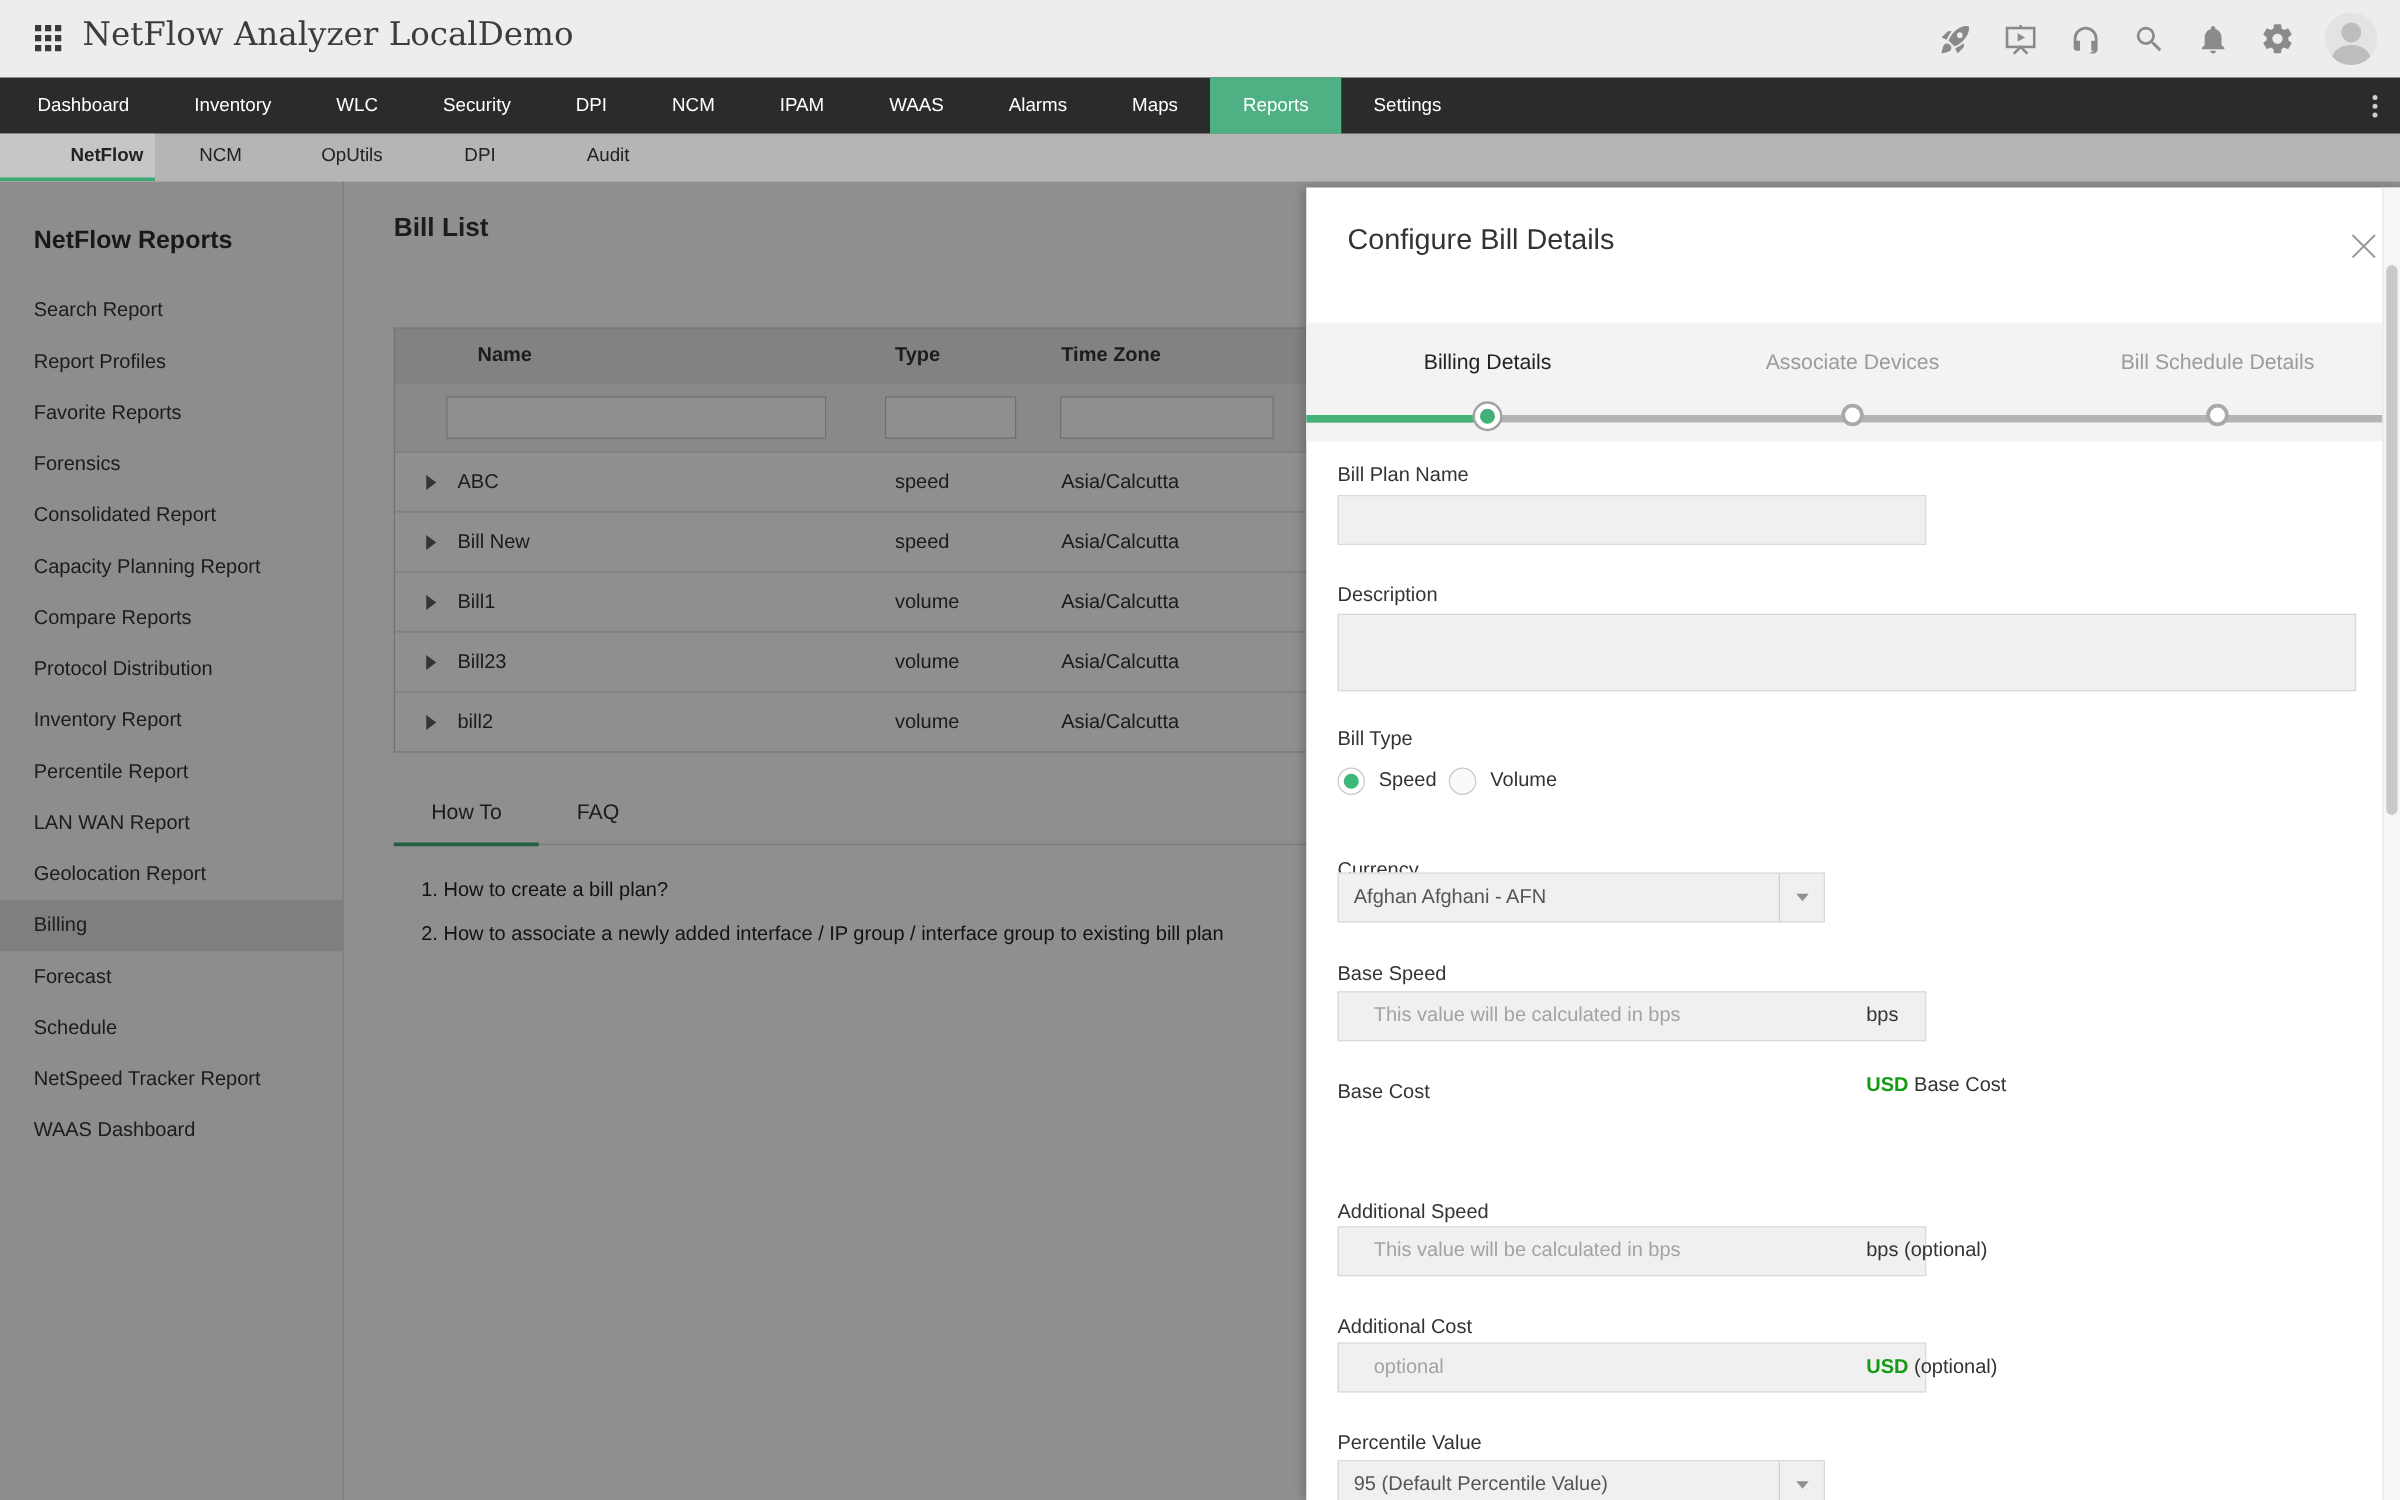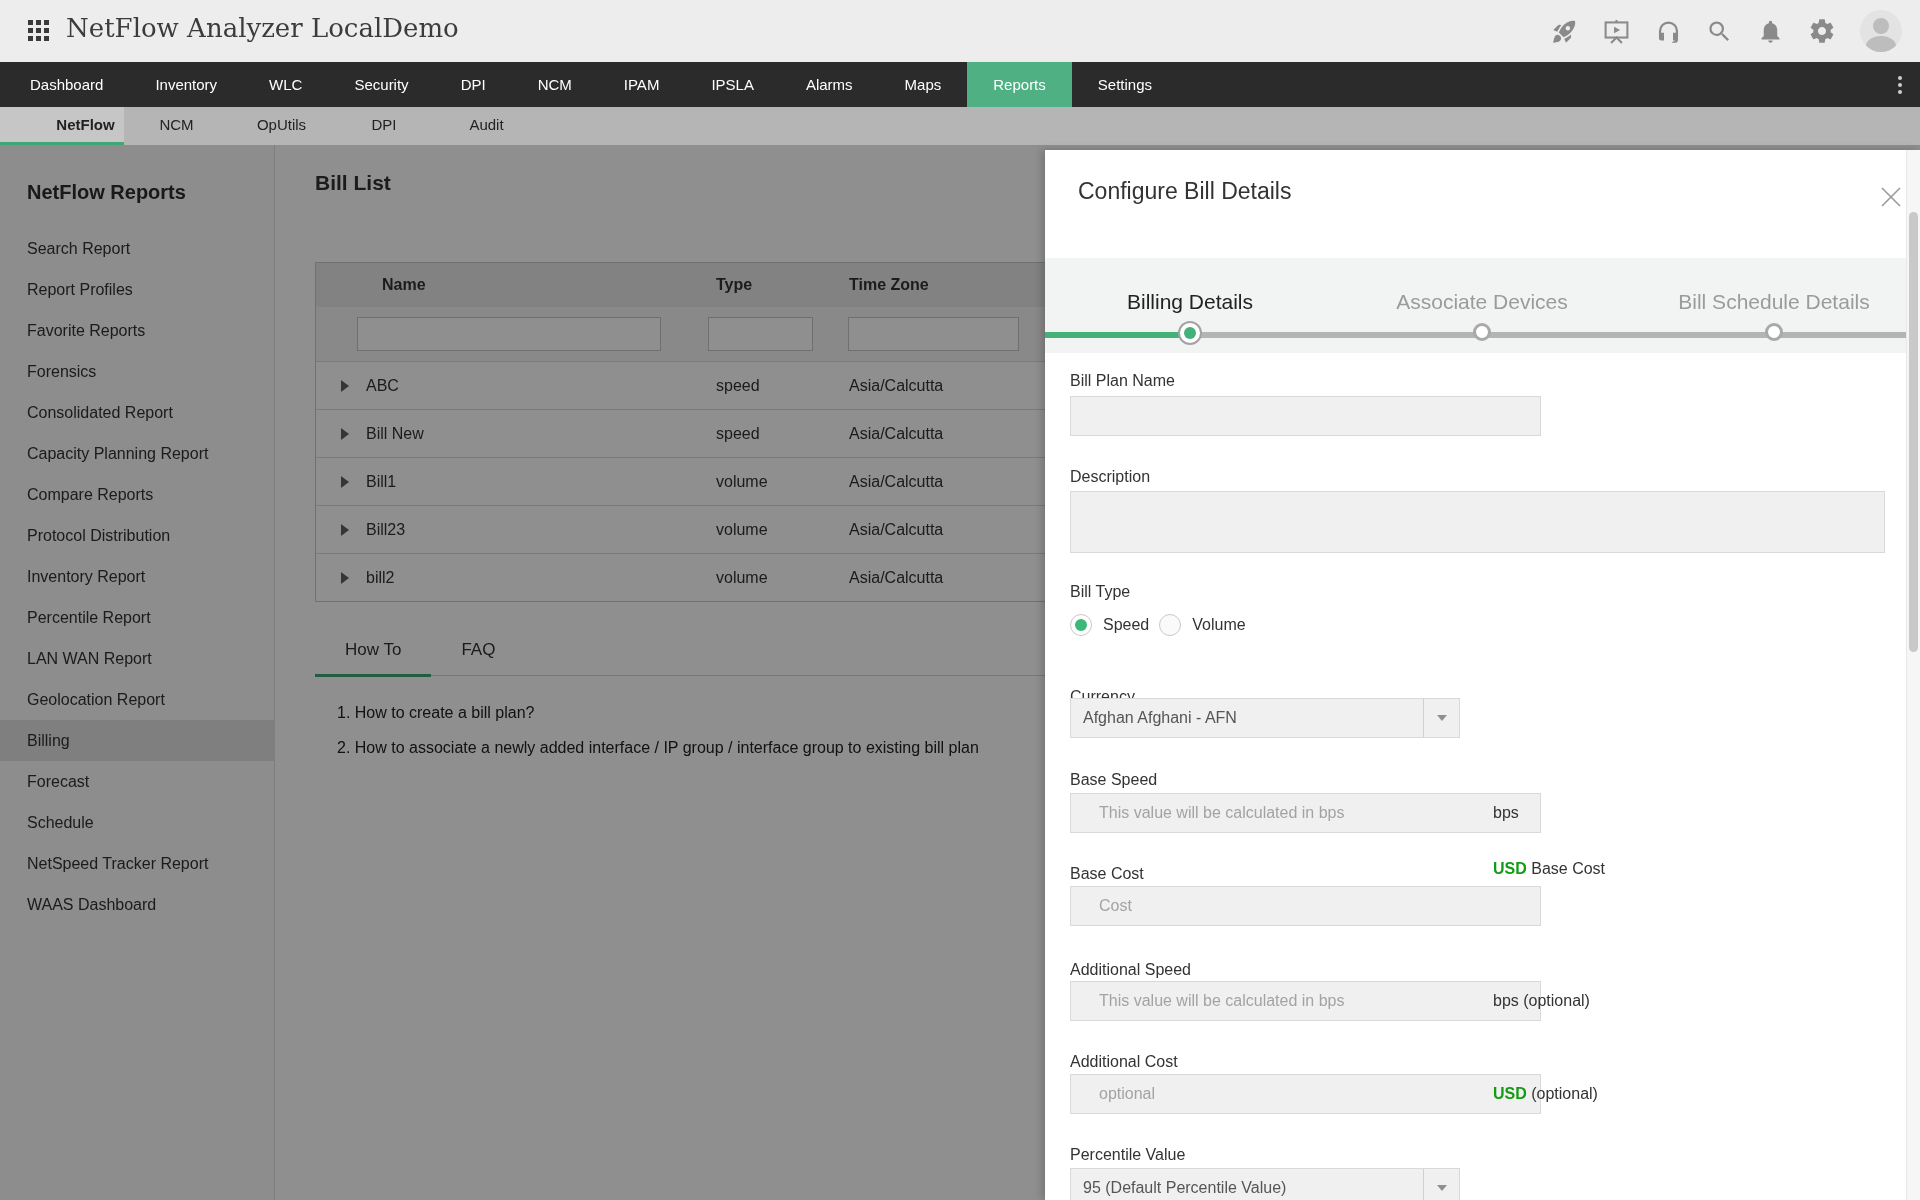--- a/index.html
+++ b/index.html
@@ -67,21 +67,21 @@
   .dim { position:absolute; top:145px; left:0; width:1920px; height:1055px; background:rgba(0,0,0,0.44); z-index:5; }
 
   
   .panel { position:absolute; left:1045px; top:150px; width:875px; height:1050px; background:#fff; z-index:10;
     overflow:hidden; box-shadow:-3px 0 8px rgba(0,0,0,0.2); }
   .panel-title { position:absolute; left:33px; top:28px; font-size:23px; color:#333; }
   .panel-close { position:absolute; left:833px; top:34px; width:26px; height:26px; cursor:pointer; }
   .panel-close svg { display:block; }
 
   .stepper { position:absolute; left:0; top:108px; width:875px; height:95px; background:#f2f3f3; }
-  .step-label { position:absolute; top:32px; font-size:21px; transform:translateX(-50%); white-space:nowrap; cursor:pointer; }
+  .step-label { position:absolute; top:22px; font-size:17px; transform:translateX(-50%); white-space:nowrap; cursor:pointer; }
   .step-label.on { color:#222; } .step-label.off { color:#9b9b9b; }
   .track-gray { position:absolute; top:74px; left:0; width:875px; height:6px; background:#b4b4b4; }
   .track-green { position:absolute; top:74px; left:0; width:145px; height:6px; background:#43b178; }
   .step-dot { position:absolute; border-radius:50%; background:#fff; cursor:pointer; }
   .dot-active { width:24px; height:24px; border:2px solid #a3a3a3; left:133px; top:63px; }
   .dot-active i { position:absolute; left:4px; top:4px; width:12px; height:12px; border-radius:50%; background:#43b178; }
   .dot-idle { width:18px; height:18px; border:3px solid #a9a9a9; top:65px; }
 
   .f-label { position:absolute; left:25px; font-size:16px; color:#333; }
   .f-input, .f-area, .f-select { position:absolute; left:25px; background:#f0f0f0; border:1px solid #d9d9d9;
@@ -164,21 +164,21 @@
 </div>
 
 <div class="navbar">
   <div class="nav-item">Dashboard</div>
   <div class="nav-item">Inventory</div>
   <div class="nav-item">WLC</div>
   <div class="nav-item">Security</div>
   <div class="nav-item">DPI</div>
   <div class="nav-item">NCM</div>
   <div class="nav-item">IPAM</div>
-  <div class="nav-item">IPSLA</div>
+  <div class="nav-item">WAAS</div>
   <div class="nav-item">Alarms</div>
   <div class="nav-item">Maps</div>
   <div class="nav-item active">Reports</div>
   <div class="nav-item">Settings</div>
   <div class="nav-kebab">
       <i></i>
       <i></i>
       <i></i>
     </div>
 </div>
@@ -314,21 +314,20 @@
     <span class="sel-caret">
         <i></i>
       </span>
   </div>
 
   <div class="f-label" style="top:621px">Base Speed</div>
   <input class="f-input" style="top: 643px;" placeholder="This value will be calculated in bps">
   <div class="unit" style="top:654px">bps</div>
 
   <div class="f-label" style="top:715px">Base Cost</div>
-  <input class="f-input" style="top: 736px;" placeholder="Cost">
   <div class="unit" style="top:710px"><span class="usd">USD</span> <span>Base Cost</span></div>
 
   <div class="f-label" style="top:811px">Additional Speed</div>
   <input class="f-input" style="top: 831px;" placeholder="This value will be calculated in bps">
   <div class="unit" style="top:842px">bps (optional)</div>
 
   <div class="f-label" style="top:903px">Additional Cost</div>
   <input class="f-input" style="top: 924px;" placeholder="optional">
   <div class="unit" style="top:935px"><span class="usd">USD</span> <span>(optional)</span></div>
 

